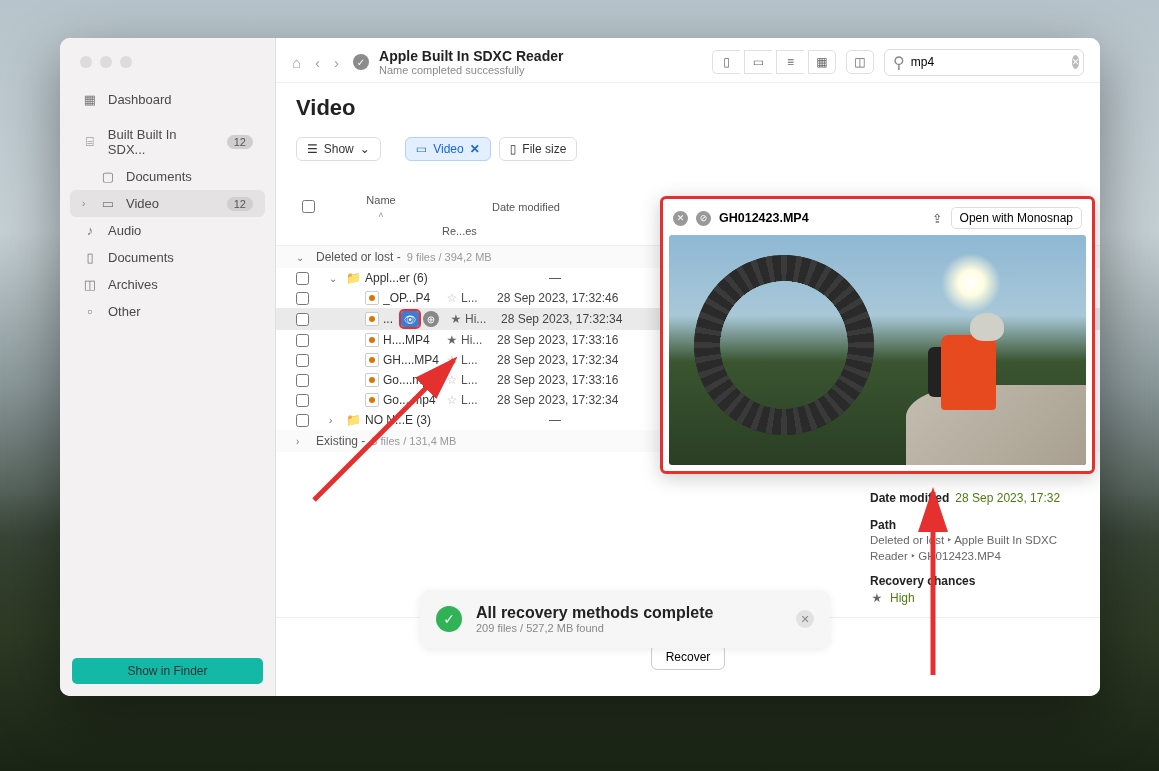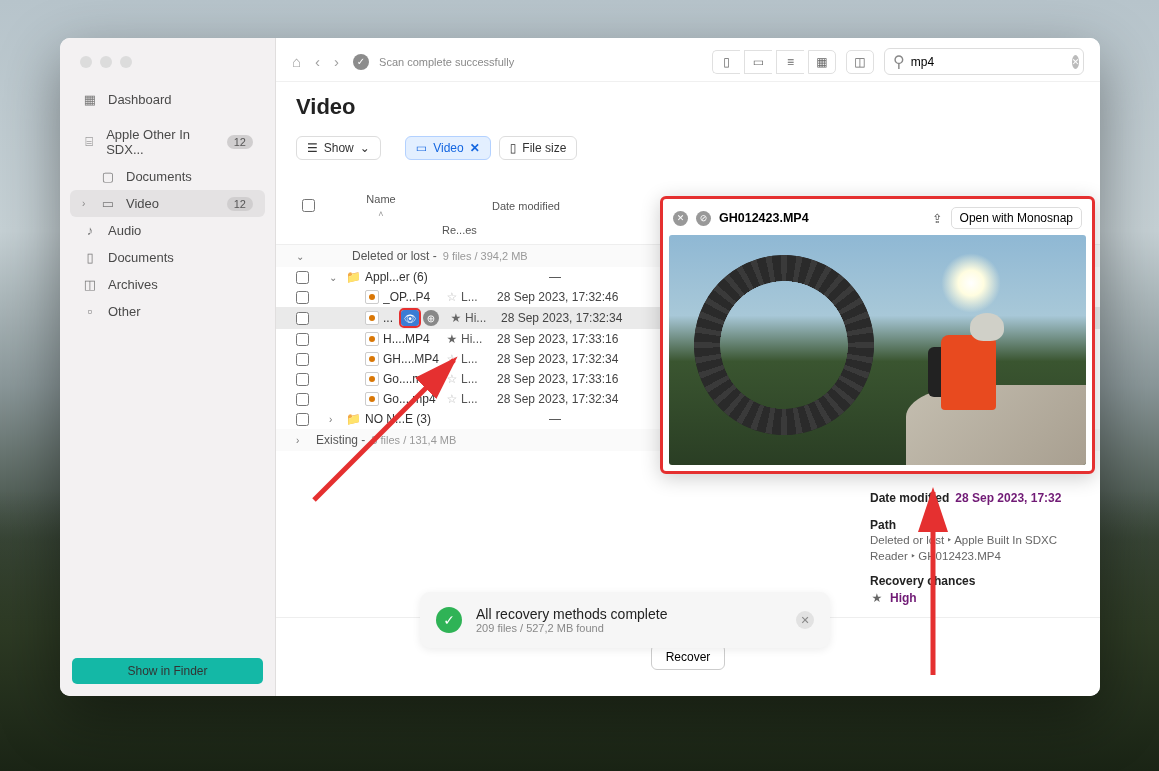--- a/index.html
+++ b/index.html
@@ -72,21 +72,21 @@
 .fname { flex: 0 0 80px; white-space: nowrap; overflow: hidden; text-overflow: ellipsis; }
 .eye-badge { width:18px;height:16px;background:#3b7cd4;border-radius:3px;color:#fff;font-size:10px;display:inline-flex;align-items:center;justify-content:center; outline: 2px solid #e53030; outline-offset: 0px; }
 .web-badge { width:16px;height:16px;border-radius:50%;background:#888;color:#fff;font-size:10px;display:inline-flex;align-items:center;justify-content:center;margin-left:2px;}
 .star { color: #bbb; width: 14px; text-align: center; }
 .star.filled { color: #666; }
 .rec-txt { width: 34px; color: #555; }
 .date { color: #444; }
 
 .toast { position: absolute; left: 360px; bottom: 48px; width: 410px; background: #f6f6f6; border-radius: 10px; padding: 14px 16px; display: flex; align-items: center; gap: 14px; box-shadow: 0 2px 8px rgba(0,0,0,0.08); }
 .toast .ok { width: 26px; height: 26px; border-radius: 50%; background: #2fb356; color: #fff; display: flex; align-items: center; justify-content: center; font-size: 14px; }
-.toast .msg1 { font-size: 14px; font-weight: 400; color: #222; }
+.toast .msg1 { font-size: 16px; font-weight: 700; color: #222; }
 .toast .msg2 { font-size: 11px; color: #888; }
 .toast .close { margin-left: auto; width: 18px; height: 18px; border-radius: 50%; background: #e2e2e2; color: #888; font-size: 11px; display: flex; align-items: center; justify-content: center; cursor: pointer; }
 
 .bottom-bar { border-top: 1px solid #eee; padding: 26px 16px; display: flex; justify-content: center; }
 .recover-btn { background: #fff; border: 1px solid #ccc; border-radius: 6px; padding: 5px 14px; font-size: 12px; cursor: pointer; }
 
 .preview-panel { position: absolute; right: 5px; top: 158px; width: 435px; background: #fff; border: 3px solid #e53030; border-radius: 6px; padding: 6px; box-shadow: 0 4px 20px rgba(0,0,0,0.2); }
 .preview-head { display: flex; align-items: center; gap: 8px; padding: 2px 4px 6px; font-size: 12.5px; }
 .preview-head .pbtn { width: 15px; height: 15px; border-radius: 50%; background: #999; color: #fff; font-size: 9px; display: flex; align-items: center; justify-content: center; cursor: pointer; }
 .preview-head .ptitle { font-weight: 600; flex: 1; }
@@ -98,21 +98,21 @@
 .rider .body { position: absolute; right: 20px; top: 40px; width: 55px; height: 75px; background: #e84a1f; border-radius: 8px 8px 4px 4px; }
 .rider .helmet { position: absolute; right: 12px; top: 18px; width: 34px; height: 28px; background: #d0d0c8; border-radius: 50% 50% 40% 40%; }
 .rider .pack { position: absolute; right: 58px; top: 52px; width: 30px; height: 50px; background: #222; border-radius: 6px; }
 .wheel { position: absolute; left: 25px; top: 20px; width: 180px; height: 180px; border: 26px solid #2a2a2a; border-radius: 50%; transform: rotate(-18deg); }
 .wheel::before { content: ""; position: absolute; inset: -26px; border-radius: 50%; background: repeating-conic-gradient(#2a2a2a 0deg 6deg, #3a3a3a 6deg 10deg); -webkit-mask: radial-gradient(circle, transparent 64px, #000 64px); mask: radial-gradient(circle, transparent 64px, #000 64px); }
 .rock { position: absolute; right: 0; bottom: 0; width: 180px; height: 80px; background: linear-gradient(135deg, #c4beb0, #a89f90); border-radius: 40% 0 0 0; }
 
 .details-panel { position: absolute; right: 15px; top: 450px; width: 215px; font-size: 12px; color: #333; }
 .details-panel .row { display: flex; gap: 6px; padding: 3px 0; }
 .details-panel .lab { font-weight: 600; color: #222; }
-.details-panel .val { color: #701a75; font-weight: bold; }
+.details-panel .val { color: #4d7c0f; }
 .details-panel .path-val { font-size: 11.5px; color: #666; line-height: 1.4; }
 
 .arrow { position: absolute; pointer-events: none; }
 .arrow-1 { left: 244px; top: 302px; width: 170px; height: 170px; }
 .arrow-2 { left: 858px; top: 442px; width: 30px; height: 200px; }
 
 </style>
 </head>
 <body>
 
@@ -133,21 +133,21 @@
       <div class="side-item">
         <span class="side-icon">▦</span>
         <span>Dashboard</span>
       </div>
     </div>
 
 
     <div class="side-section">
       <div class="side-item">
         <span class="side-icon">⌸</span>
-        <span>Apple Other In SDX...</span>
+        <span>Built Built In SDX...</span>
         <span class="badge">12</span>
       </div>
       <div class="side-item">
         <span class="chev"></span>
         <span class="side-icon">▢</span>
         <span>Documents</span>
       </div>
       <div class="side-item active">
         <span class="chev">›</span>
         <span class="side-icon">▭</span>
@@ -179,21 +179,22 @@
 
   <div class="main">
     <div class="toolbar">
       <div class="nav-icons">
         <button class="nav-btn">⌂</button>
         <button class="nav-btn">‹</button>
         <button class="nav-btn">›</button>
         <span class="check-circ">✓</span>
       </div>
       <div class="title-block">
-        <div class="t2">Scan complete successfully</div>
+        <div class="t1">Apple Built In SDXC Reader</div>
+        <div class="t2">Name completed successfully</div>
       </div>
       <div class="view-icons">
         <button class="vbtn group-l">▯</button>
         <button class="vbtn group-m">▭</button>
         <button class="vbtn group-m">≡</button>
         <button class="vbtn group-r">▦</button>
       </div>
       <button class="vbtn">◫</button>
       <div class="search-box">
         <span style="color:#888;">⚲</span>
@@ -230,21 +231,21 @@
           <span>Name</span> 
           <span style="color:#999;font-size:9px;">˄</span>
         </div>
       <div class="th col-rec">Re...es</div>
       <div class="th col-date">Date modified</div>
     </div>
 
     <div class="rows">
       <div class="group-row">
         <span class="fold">⌄</span>
-        <span style="font-weight:500;margin-left:36px;">Deleted or lost -</span>
+        <span style="font-weight:500;">Deleted or lost -</span>
         <span class="meta">9 files / 394,2 MB</span>
       </div>
 
       <div class="tree-row">
         <input type="checkbox" style="">
         <span class="indent" style="width:6px"></span>
         <span class="fold">⌄</span>
         <span class="ficon folder-i">📁</span>
         <span class="fname" style="flex:0 0 120px">Appl...er (6)</span>
         <span style="flex:0 0 60px"></span>

